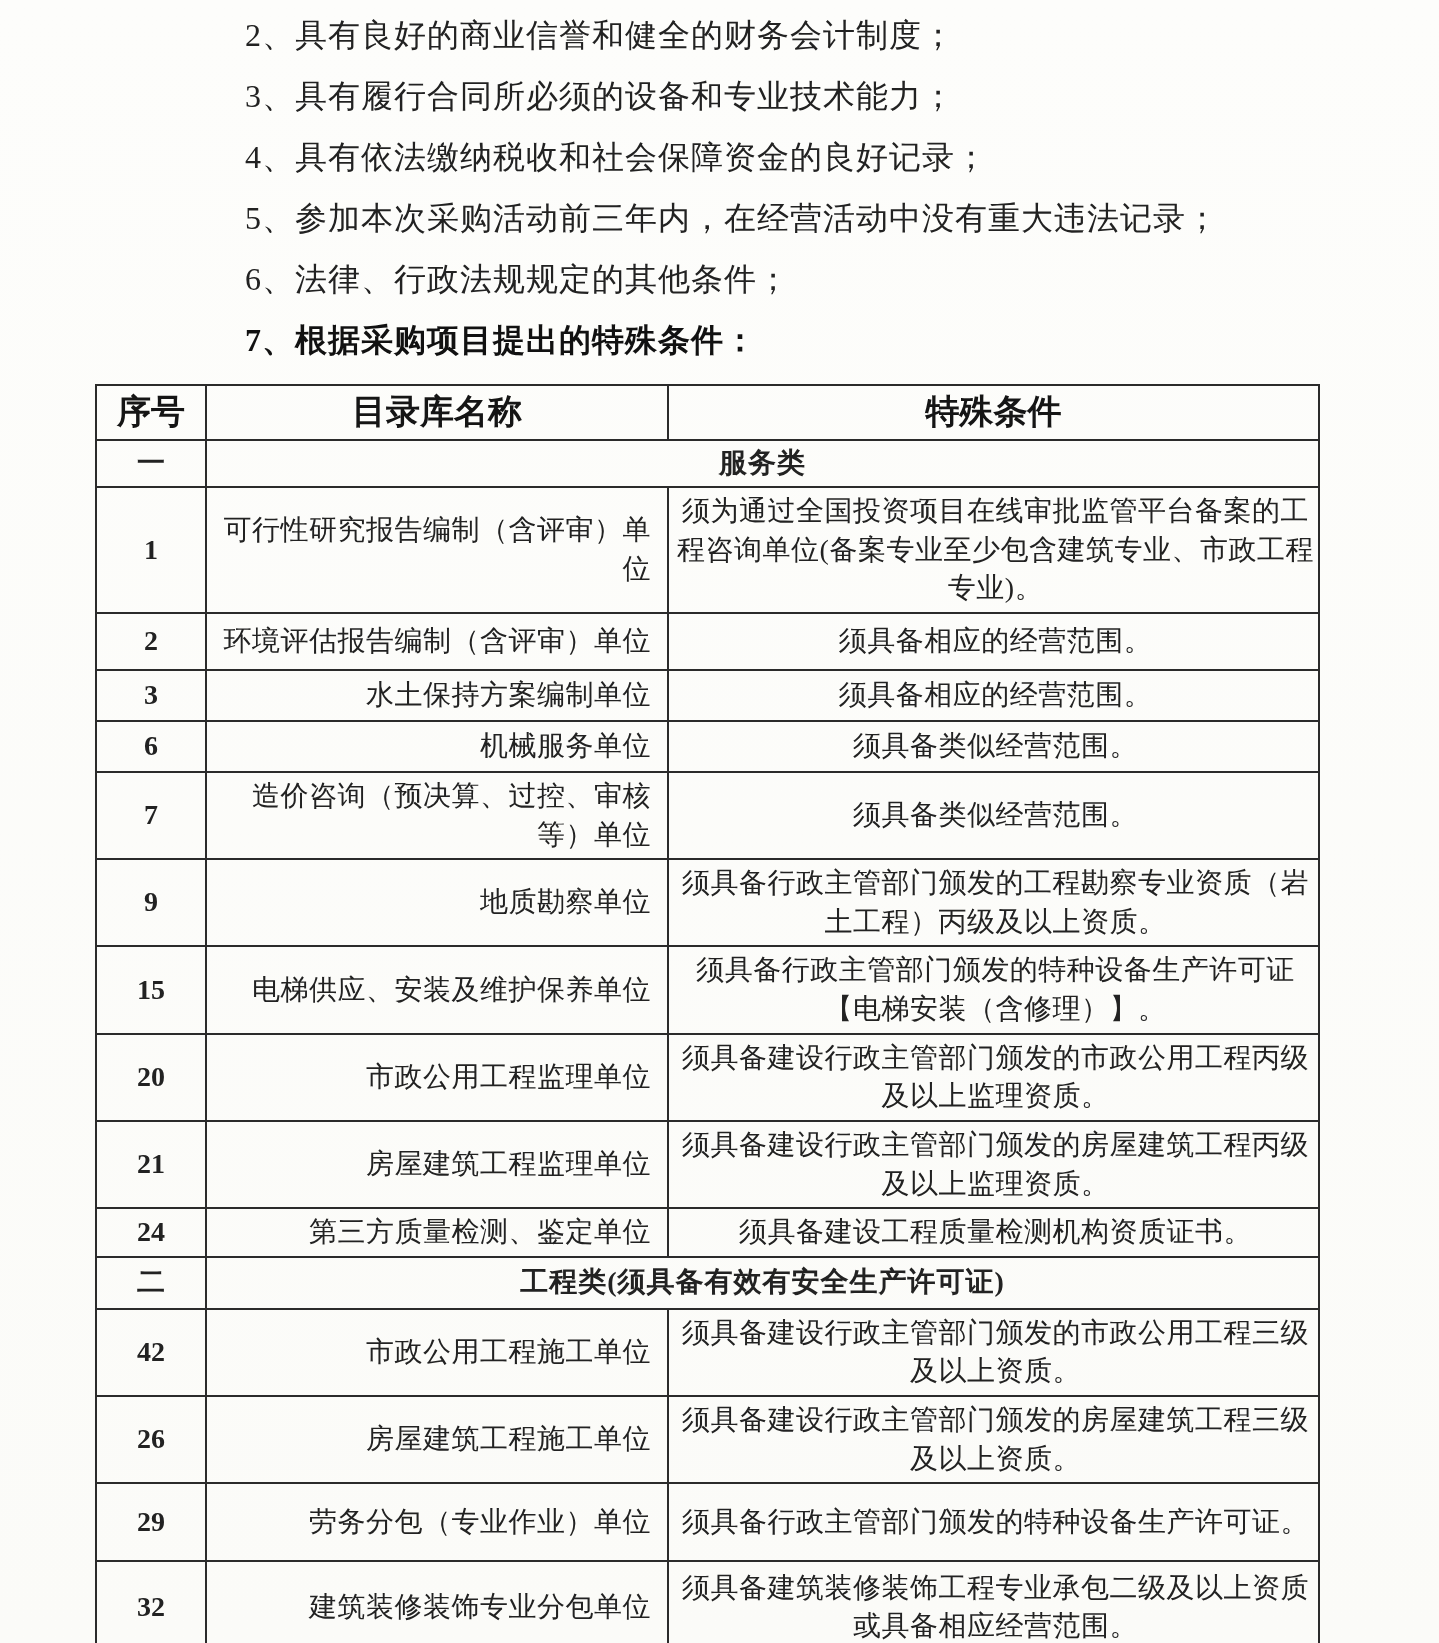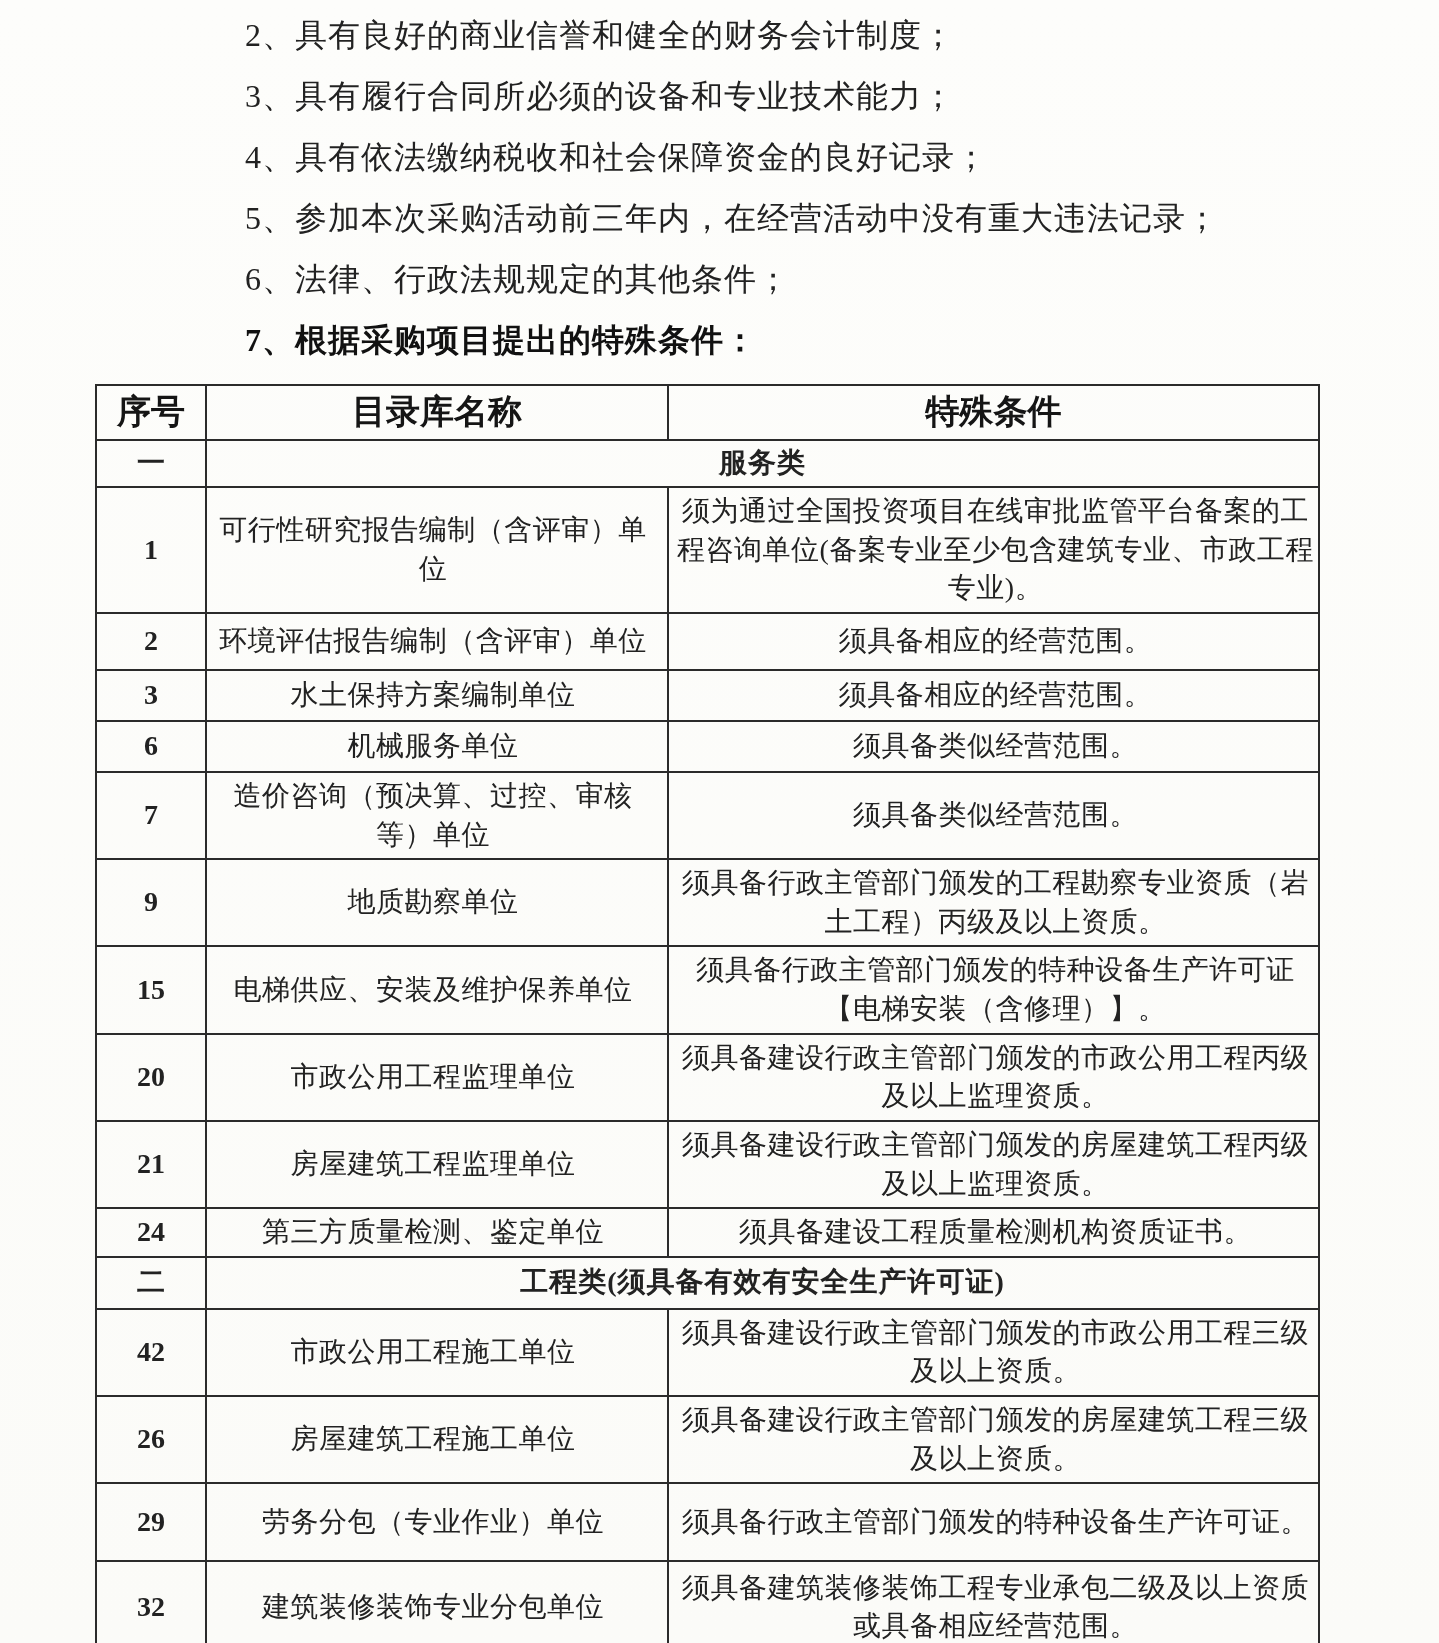--- a/index.html
+++ b/index.html
@@ -51,21 +51,21 @@
     height: 55px;
     color: #151515;
   }
   td.c-no {
     text-align: center;
     font-weight: bold;
     font-size: 30px;
     color: #141414;
   }
   td.c-name {
-    text-align: center;
+    text-align: right;
     padding: 4px 16px 4px 8px;
     letter-spacing: 0.5px;
   }
   td.c-cond {
     text-align: center;
     padding: 4px 4px 4px 8px;
     letter-spacing: 0.5px;
   }
   td.c-section {
     text-align: center;

